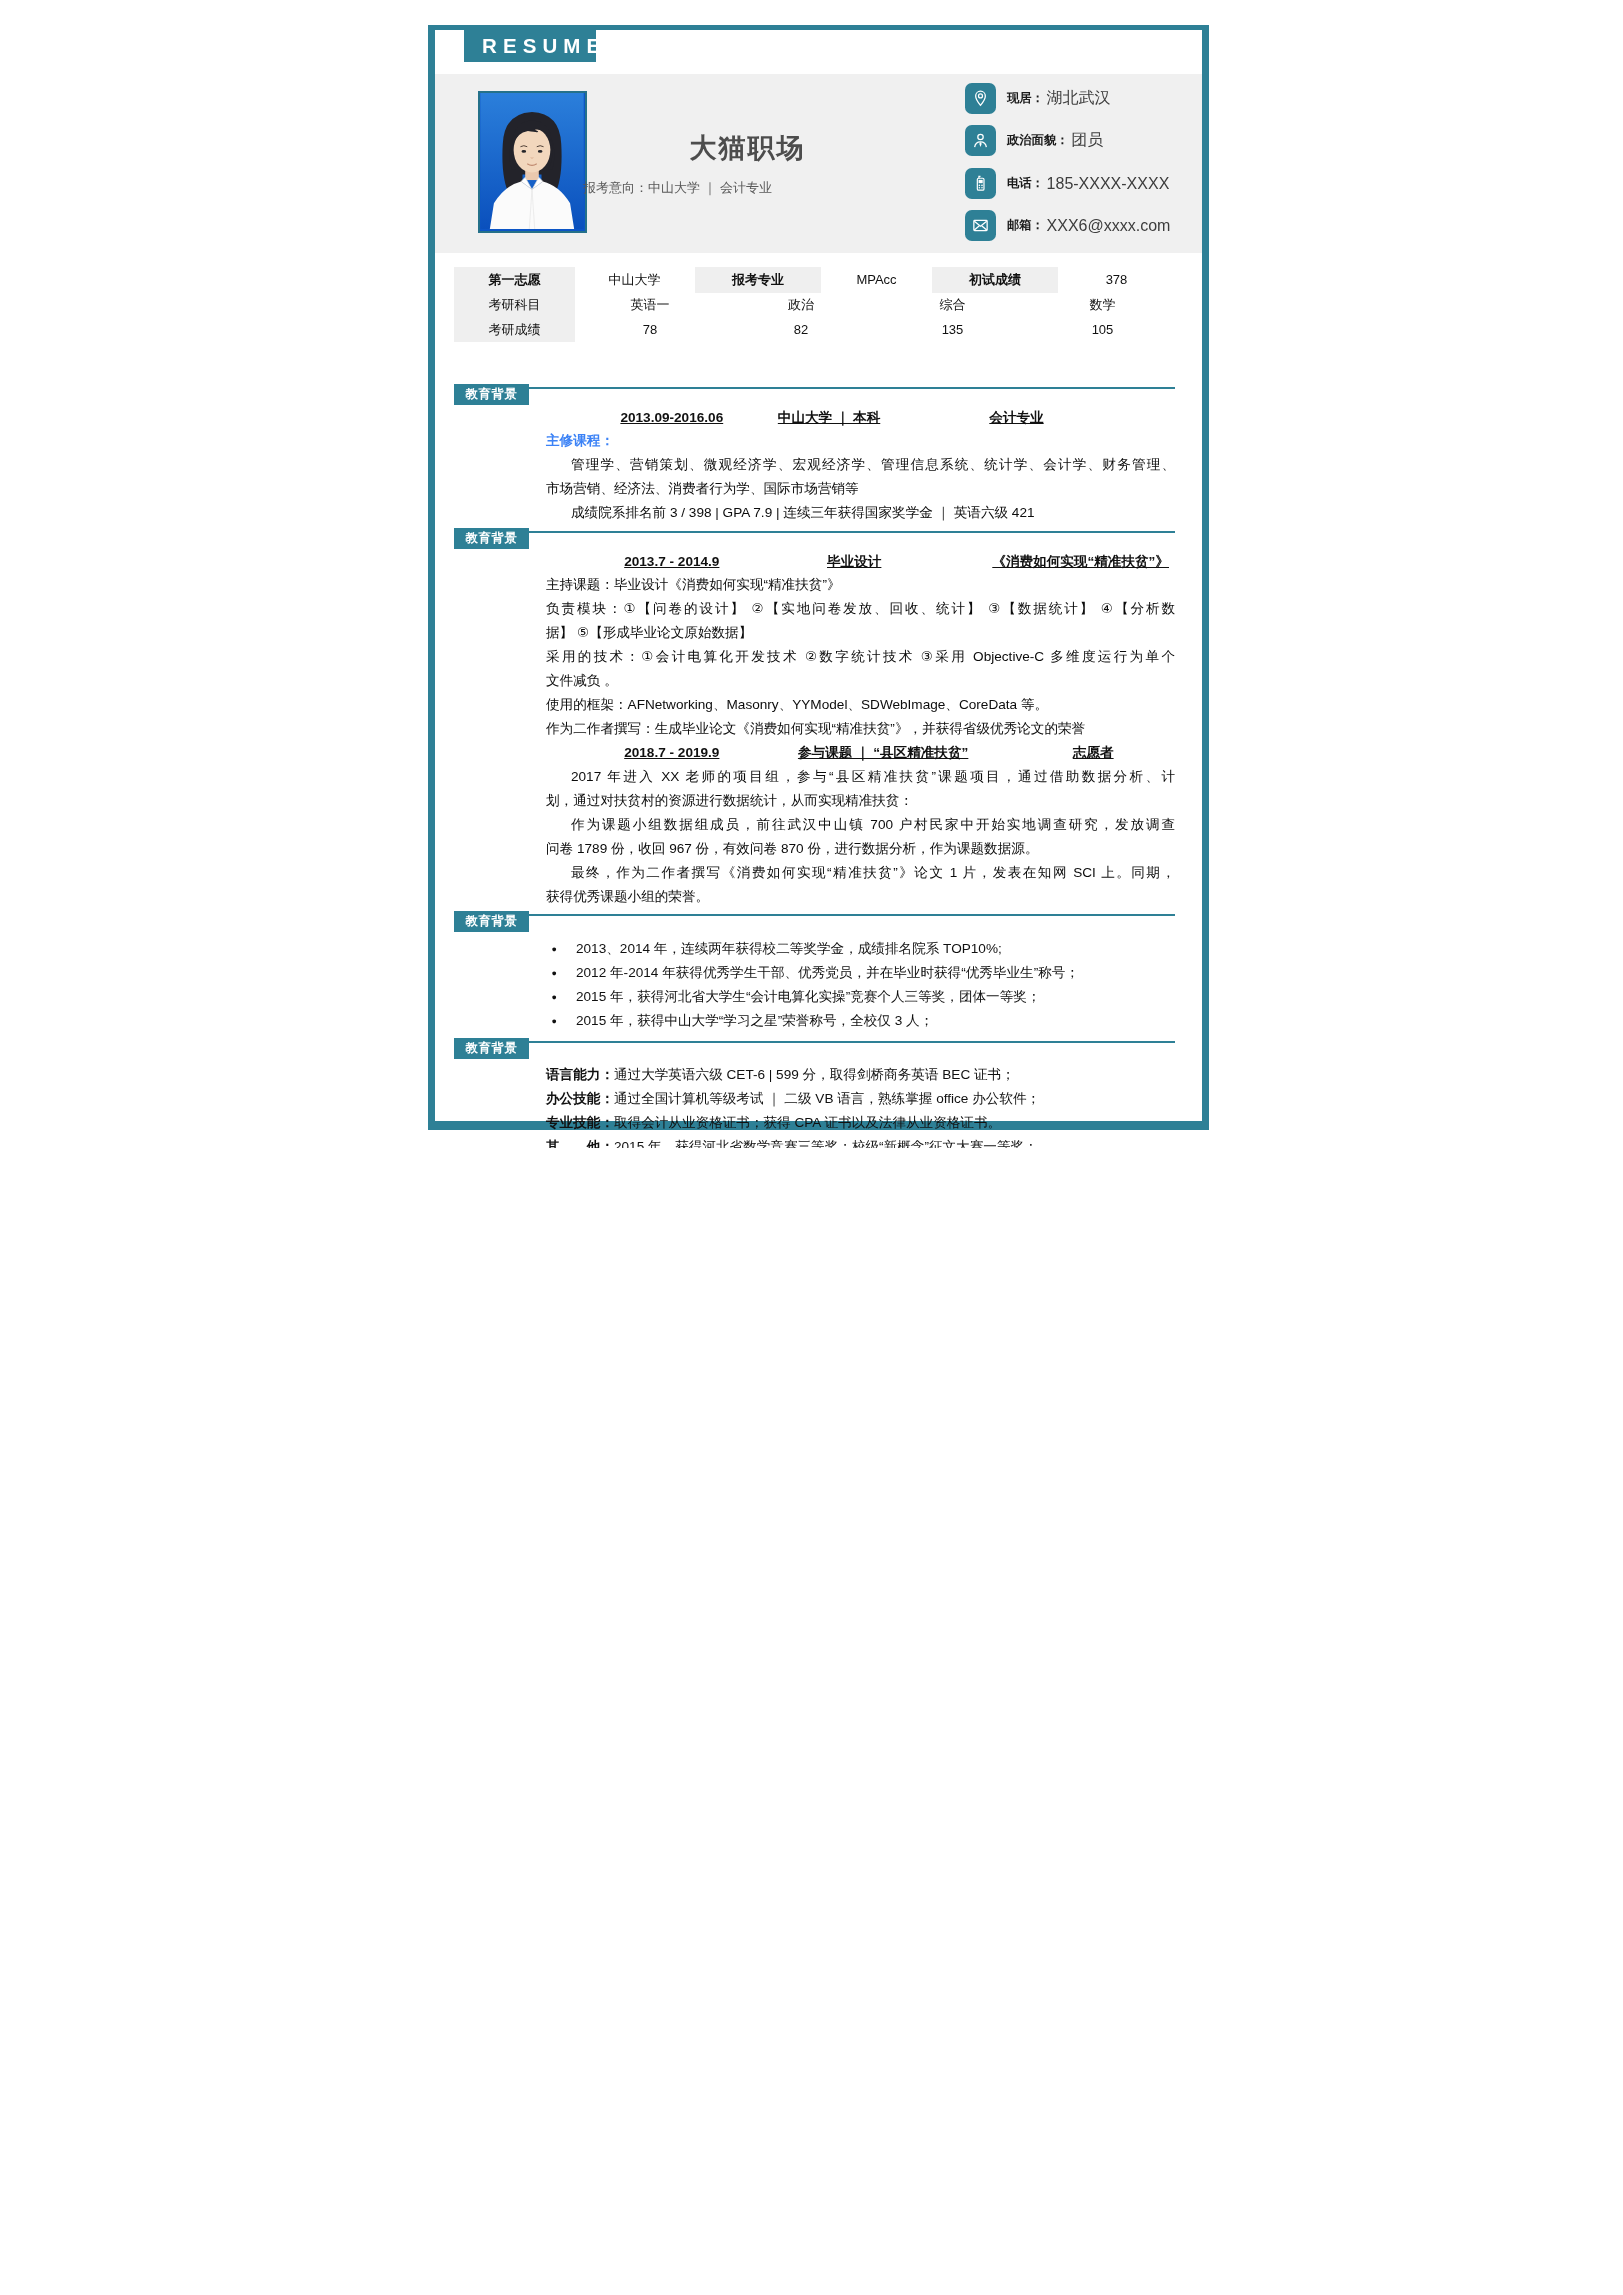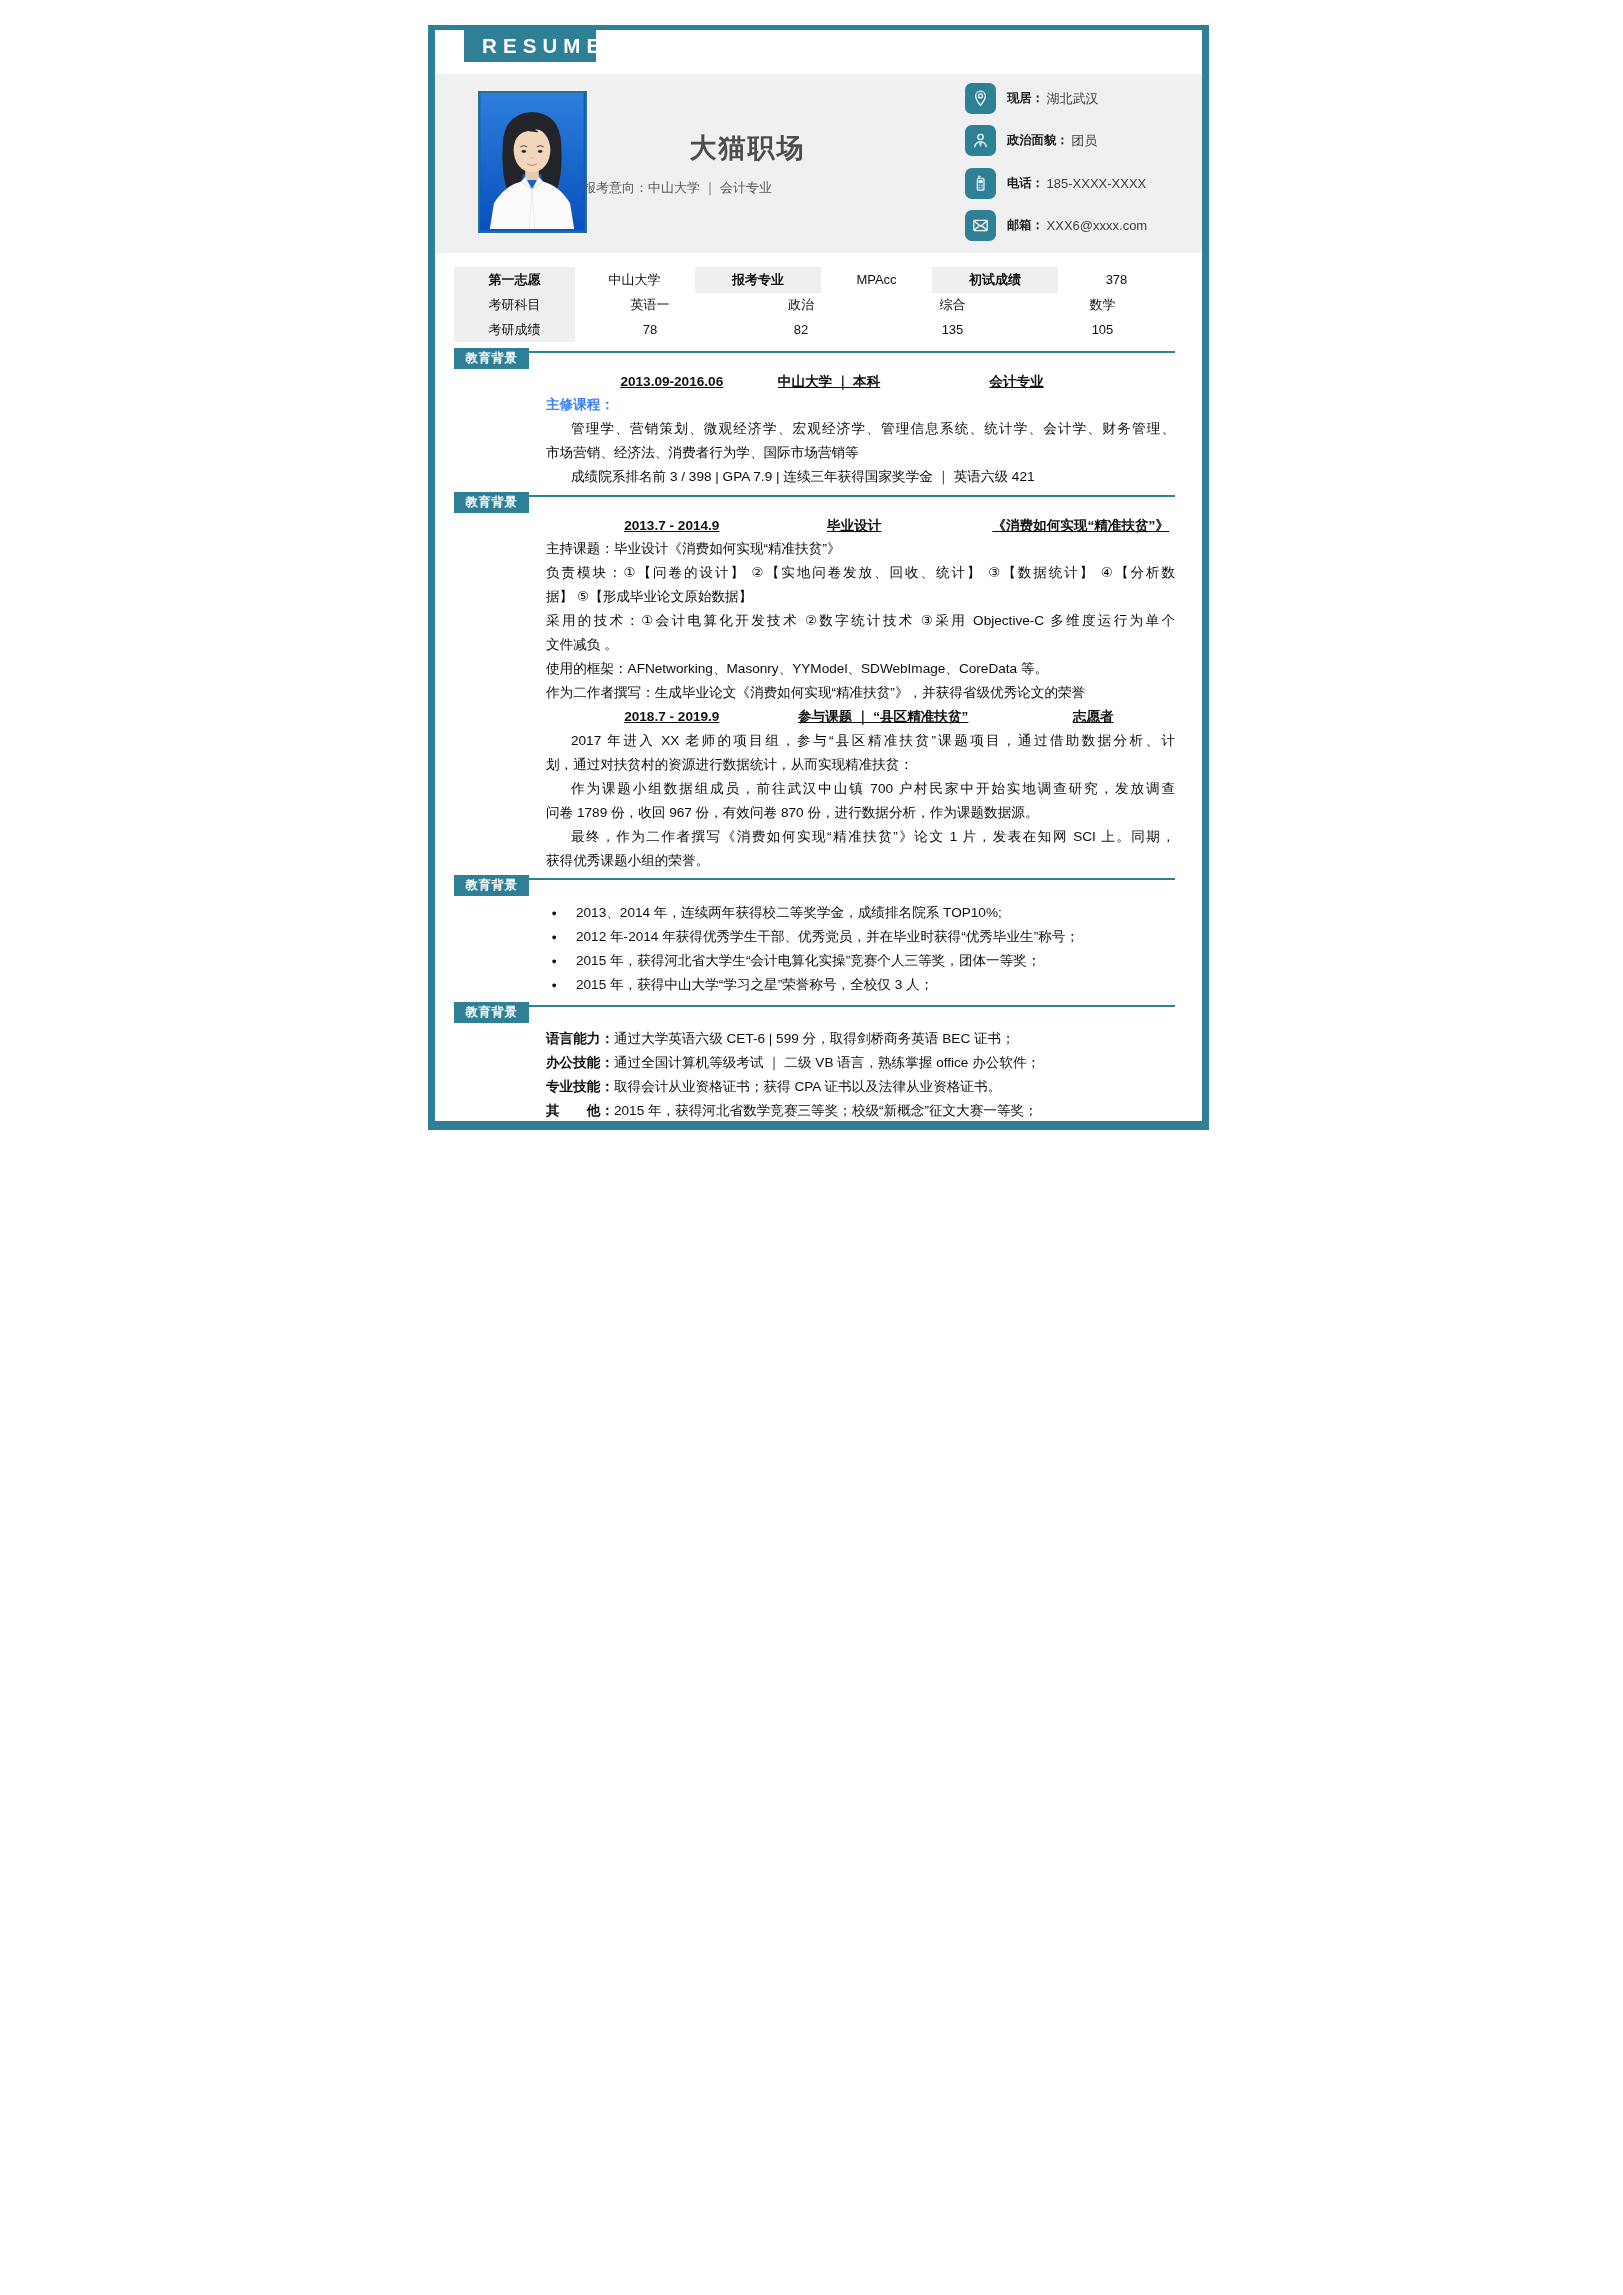--- a/index.html
+++ b/index.html
@@ -31,30 +31,30 @@
   }
   .name  { position:absolute; left:205px; top:130px; width:273px; text-align:center;
            font-size:27px; font-weight:bold; color:#4d4d4d; letter-spacing:2px; }
   .intent{ position:absolute; left:177px; top:179px; width:327px; 
            font-size:13px; color:#595959; }
 
   .contact { position:absolute; left:559px; height:31px; display:flex; align-items:center; }
   .contact .cicon { width:31px; height:31px; border-radius:6.8px; background:#2e8096;
                     display:flex; align-items:center; justify-content:center; flex:0 0 31px; margin-right:11px; }
   .contact b   { font-size:12.3px; color:#1a1a1a; white-space:nowrap; }
-  .contact .cv { font-size:13px; color:#3d3d3d; white-space:nowrap; margin-left:2.7px; }
+  .contact .cv { font-size:16px; color:#3d3d3d; white-space:nowrap; margin-left:2.7px; }
 
   
   .tb-graycol { position:absolute; left:48px; top:267px; width:121px; height:75px; background:#efefef; }
   .tcell { position:absolute; height:24.5px; line-height:24.5px; text-align:center; font-size:13px; color:#111; }
   .tcell.hd { font-weight:bold; background:#efefef; height:26px; line-height:26px; }
 
   
   .sec { position:absolute; left:29px; width:767px; }
-  .sec-head { position:relative; height:22px; }
+  .sec-head { position:relative; height:22px;margin-top:36px; }
   .sec-rule { position:absolute; left:19px; right:26.6px; top:2.7px; height:2px; background:#2e8096; }
   .sec-label{ position:absolute; left:19px; top:0; height:21px; line-height:21px; padding:0 11.6px;
               background:#2e8096; color:#ffffff; font-weight:bold; font-size:12.3px; letter-spacing:0.7px; }
   .sec-content { margin-left:111px; width:629px; }
 
   .trow { position:relative; height:23px; font-weight:bold; font-size:13.6px; }
   .trow span { position:absolute; transform:translateX(-50%); white-space:nowrap; line-height:23px;text-decoration:underline; }
 
   .bline { line-height:24px; min-height:24px; font-size:13.6px; color:#0c0c0c; }
   .bline b { color:#3b82f6; }

